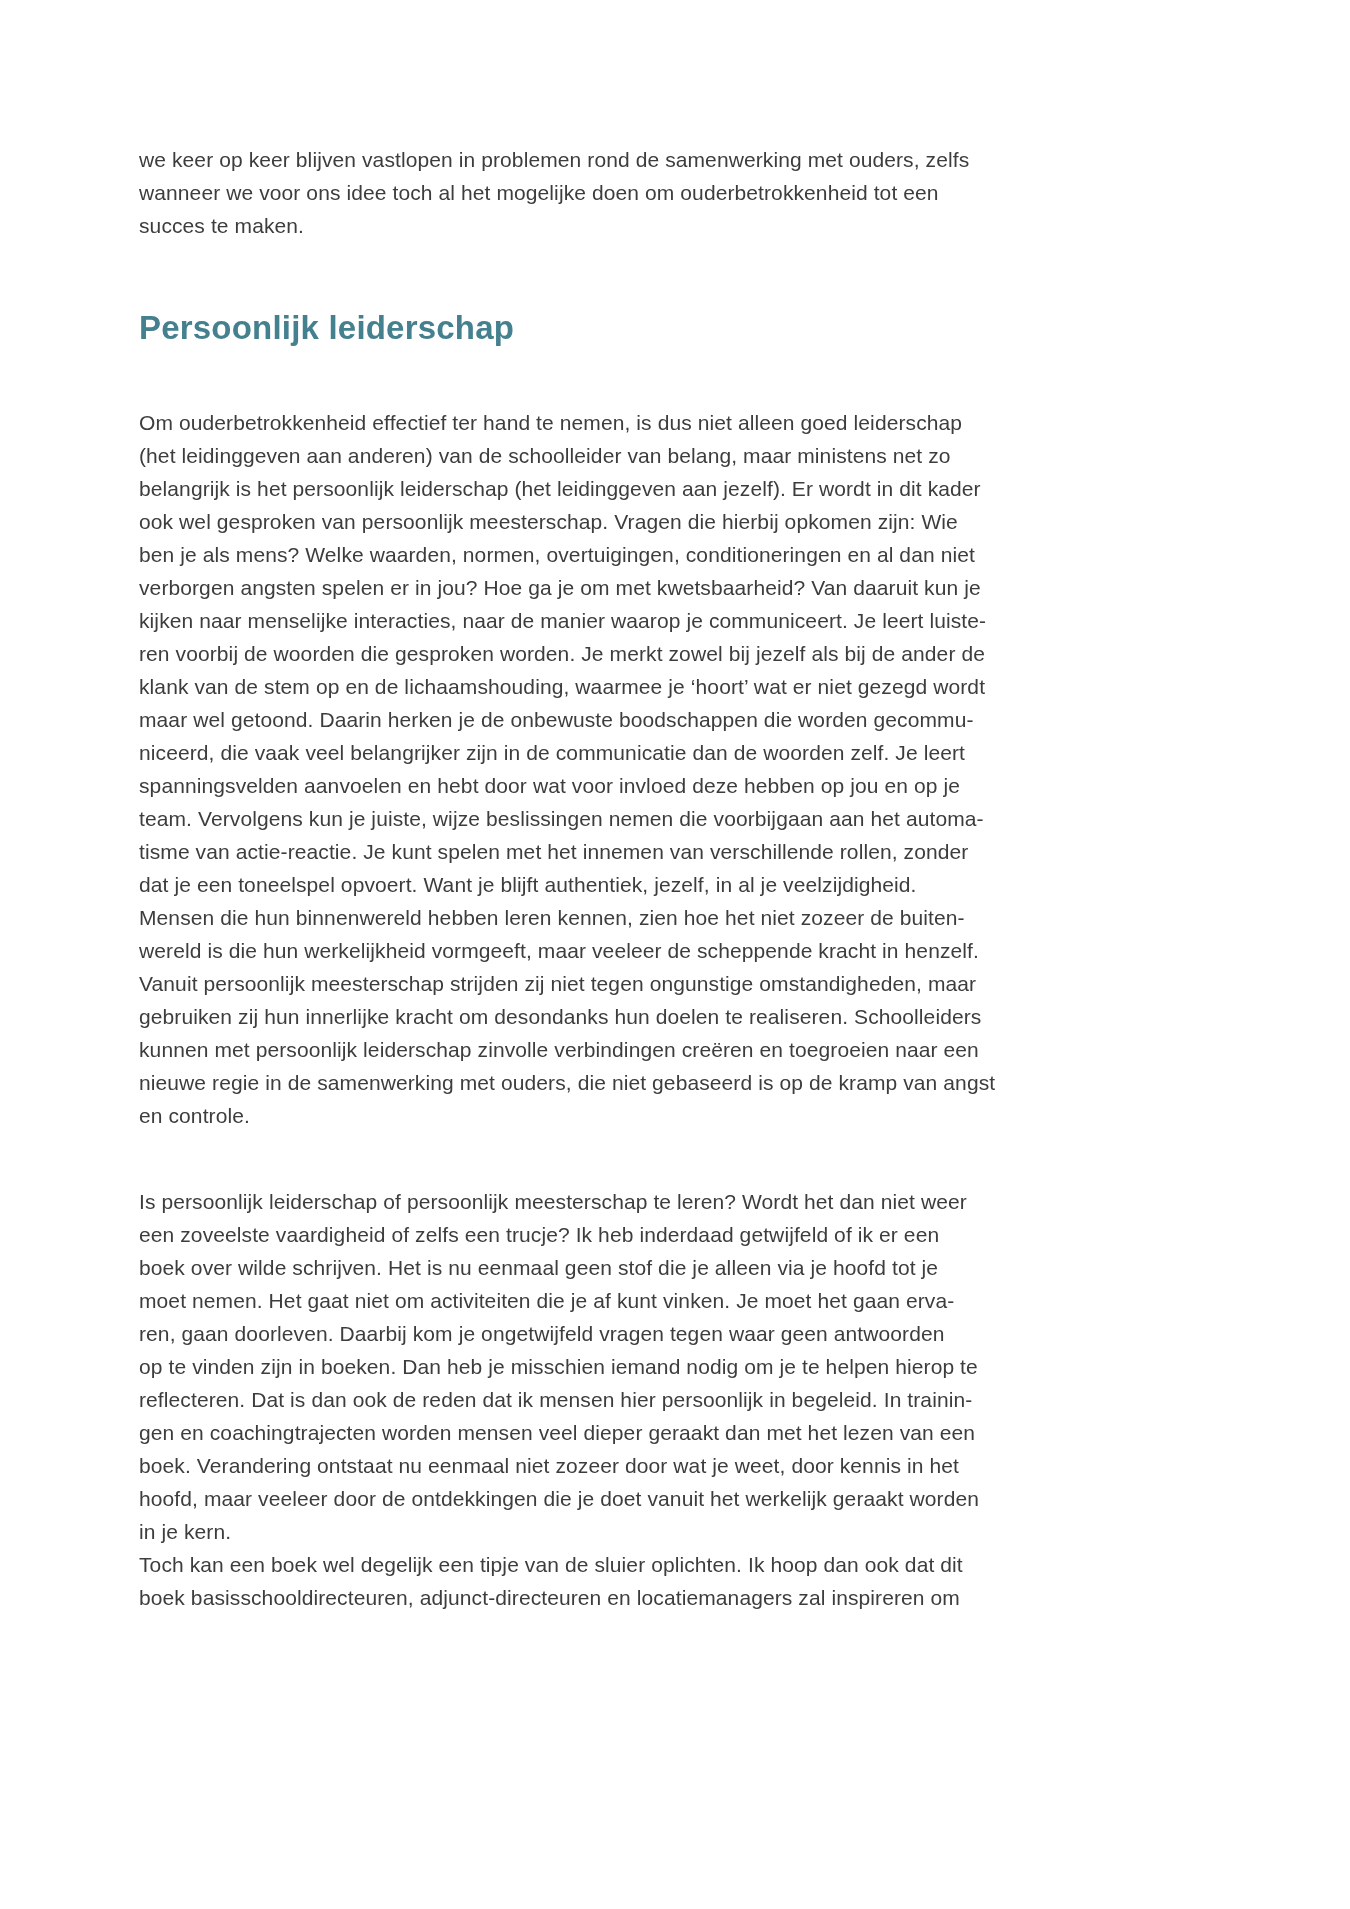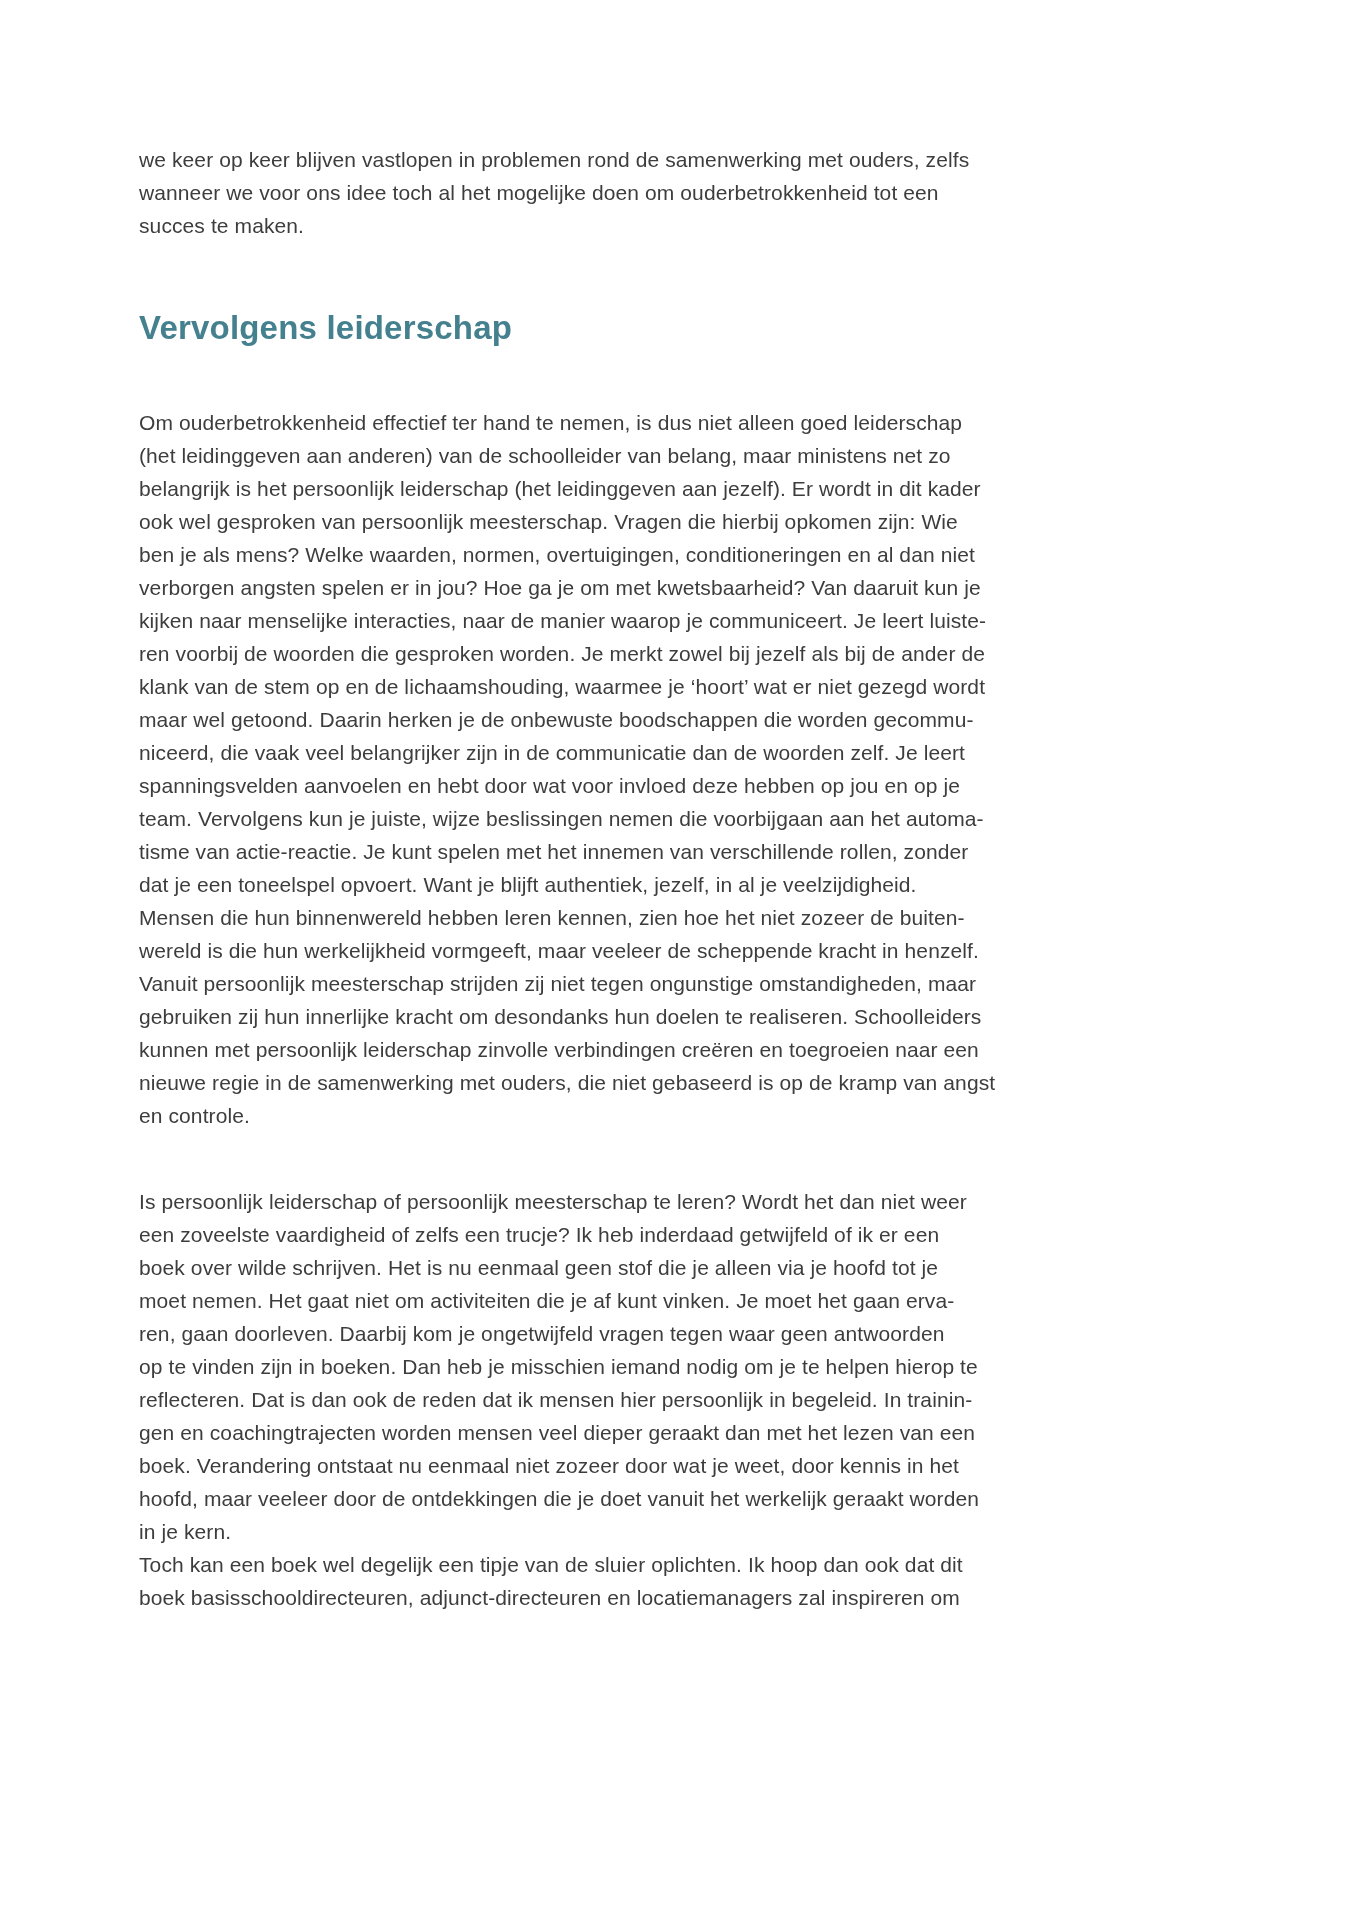--- a/index.html
+++ b/index.html
@@ -54,21 +54,21 @@
   }
 </style>
 </head>
 <body>
 
 <div class="page">
   <main class="content">
     <p class="body-text">we keer op keer blijven vastlopen in problemen rond de samenwerking met ouders, zelfs
 wanneer we voor ons idee toch al het mogelijke doen om ouderbetrokkenheid tot een
 succes te maken.</p>
-    <h1 class="heading">Vervolgens leiderschap</h1>
+    <h1 class="heading">Persoonlijk leiderschap</h1>
     <p class="body-text after-heading">Om ouderbetrokkenheid effectief ter hand te nemen, is dus niet alleen goed leiderschap
 (het leidinggeven aan anderen) van de schoolleider van belang, maar ministens net zo
 belangrijk is het persoonlijk leiderschap (het leidinggeven aan jezelf). Er wordt in dit kader
 ook wel gesproken van persoonlijk meesterschap. Vragen die hierbij opkomen zijn: Wie
 ben je als mens? Welke waarden, normen, overtuigingen, conditioneringen en al dan niet
 verborgen angsten spelen er in jou? Hoe ga je om met kwetsbaarheid? Van daaruit kun je
 kijken naar menselijke interacties, naar de manier waarop je communiceert. Je leert luiste-
 ren voorbij de woorden die gesproken worden. Je merkt zowel bij jezelf als bij de ander de
 klank van de stem op en de lichaamshouding, waarmee je ‘hoort’ wat er niet gezegd wordt
 maar wel getoond. Daarin herken je de onbewuste boodschappen die worden gecommu-

